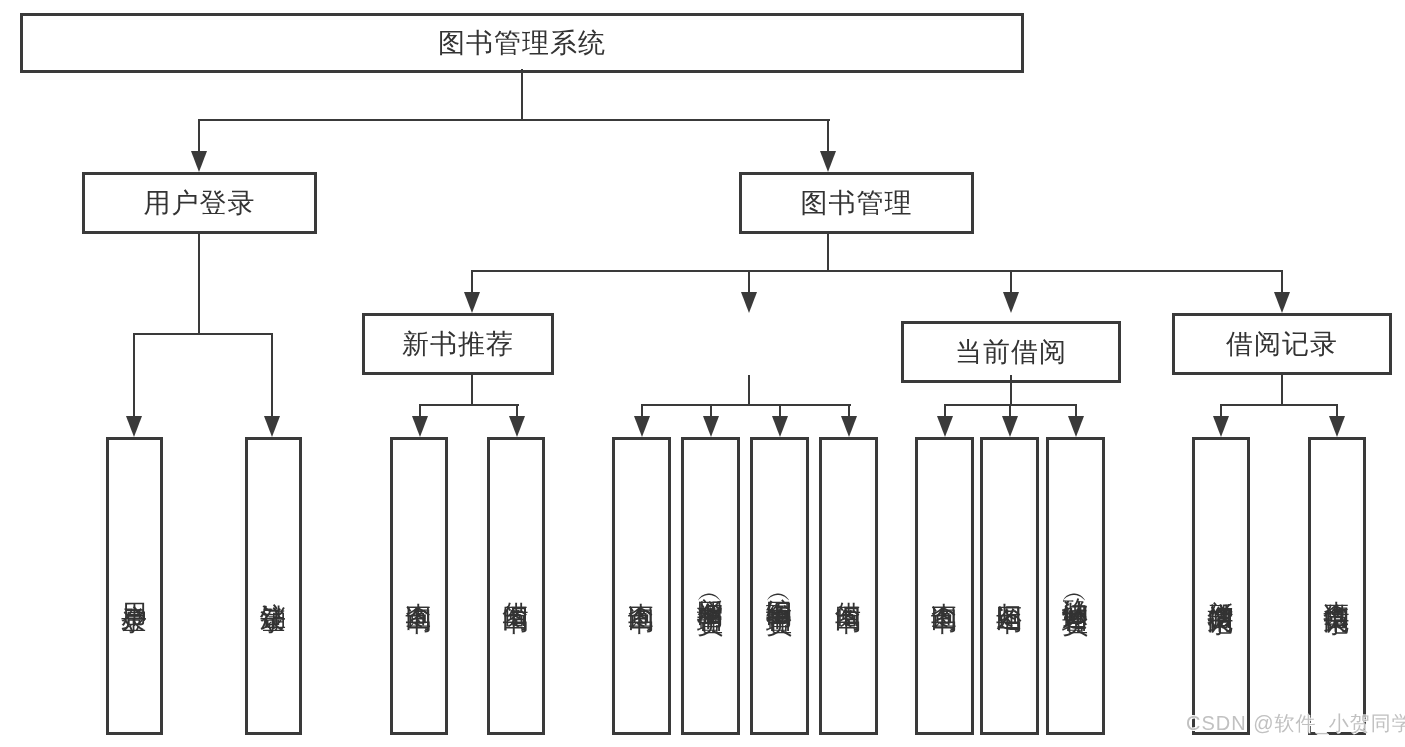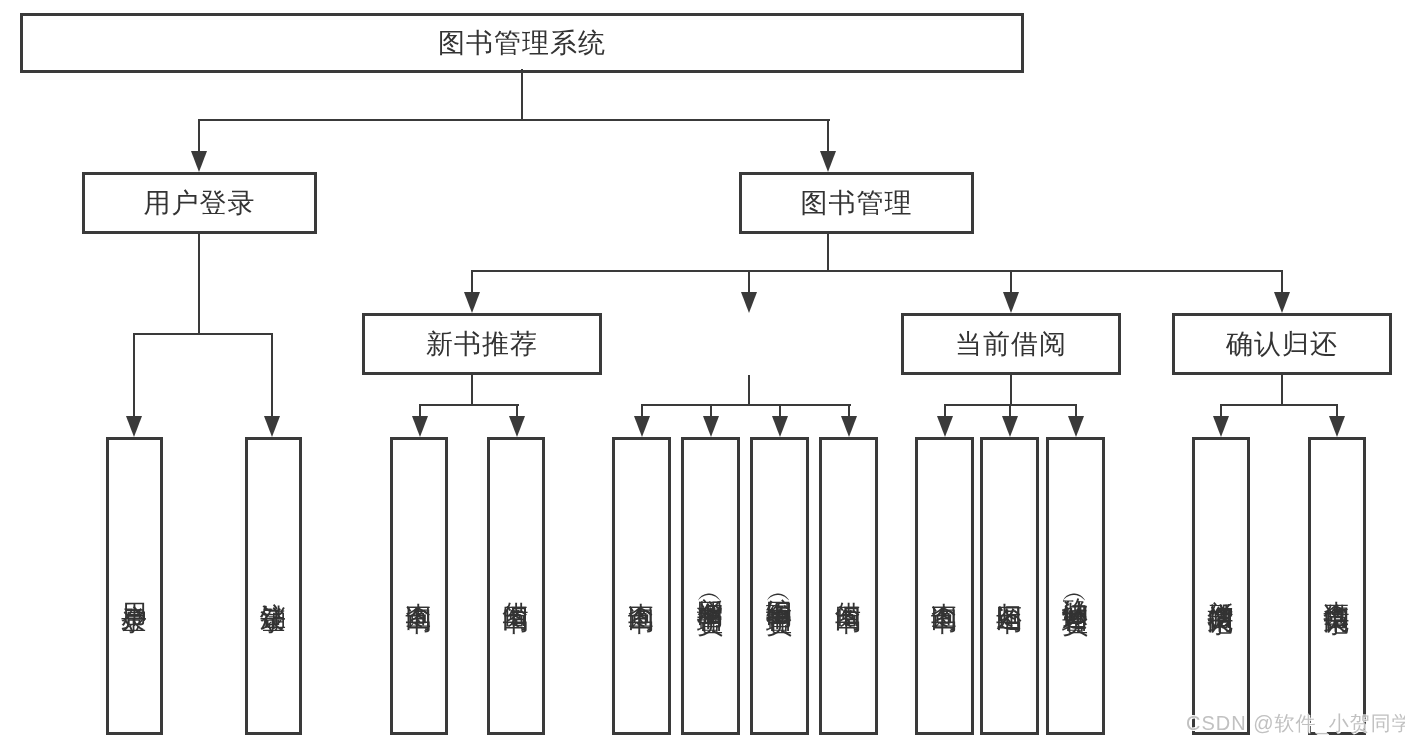--- a/index.html
+++ b/index.html
@@ -72,28 +72,28 @@
   <div class="hline" style="left:471px;top:270px;width:812px"></div>
   <div class="vline" style="left:471px;top:270px;height:23px"></div>
   <div class="arrow" style="left:464px;top:292px"></div>
   <div class="vline" style="left:748px;top:270px;height:23px"></div>
   <div class="arrow" style="left:741px;top:292px"></div>
   <div class="vline" style="left:1010px;top:270px;height:23px"></div>
   <div class="arrow" style="left:1003px;top:292px"></div>
   <div class="vline" style="left:1281px;top:270px;height:23px"></div>
   <div class="arrow" style="left:1274px;top:292px"></div>
 
-  <div class="node" style="left:362px;top:313px;width:240px;height:62px">
+  <div class="node" style="left:362px;top:313px;width:192px;height:62px">
     <span>新书推荐</span>
   </div>
-  <div class="node" style="left:901px;top:313px;width:220px;height:62px">
+  <div class="node" style="left:901px;top:321px;width:220px;height:62px">
     <span>当前借阅</span>
   </div>
   <div class="node" style="left:1172px;top:313px;width:220px;height:62px">
-    <span>确认归还</span>
+    <span>借阅记录</span>
   </div>
 
   <div class="vline" style="left:471px;top:375px;height:31px"></div>
   <div class="hline" style="left:419px;top:404px;width:100px"></div>
   <div class="vline" style="left:419px;top:404px;height:14px"></div>
   <div class="arrow" style="left:412px;top:416px"></div>
   <div class="vline" style="left:516px;top:404px;height:14px"></div>
   <div class="arrow" style="left:509px;top:416px"></div>
 
   <div class="vline" style="left:748px;top:375px;height:31px"></div>

